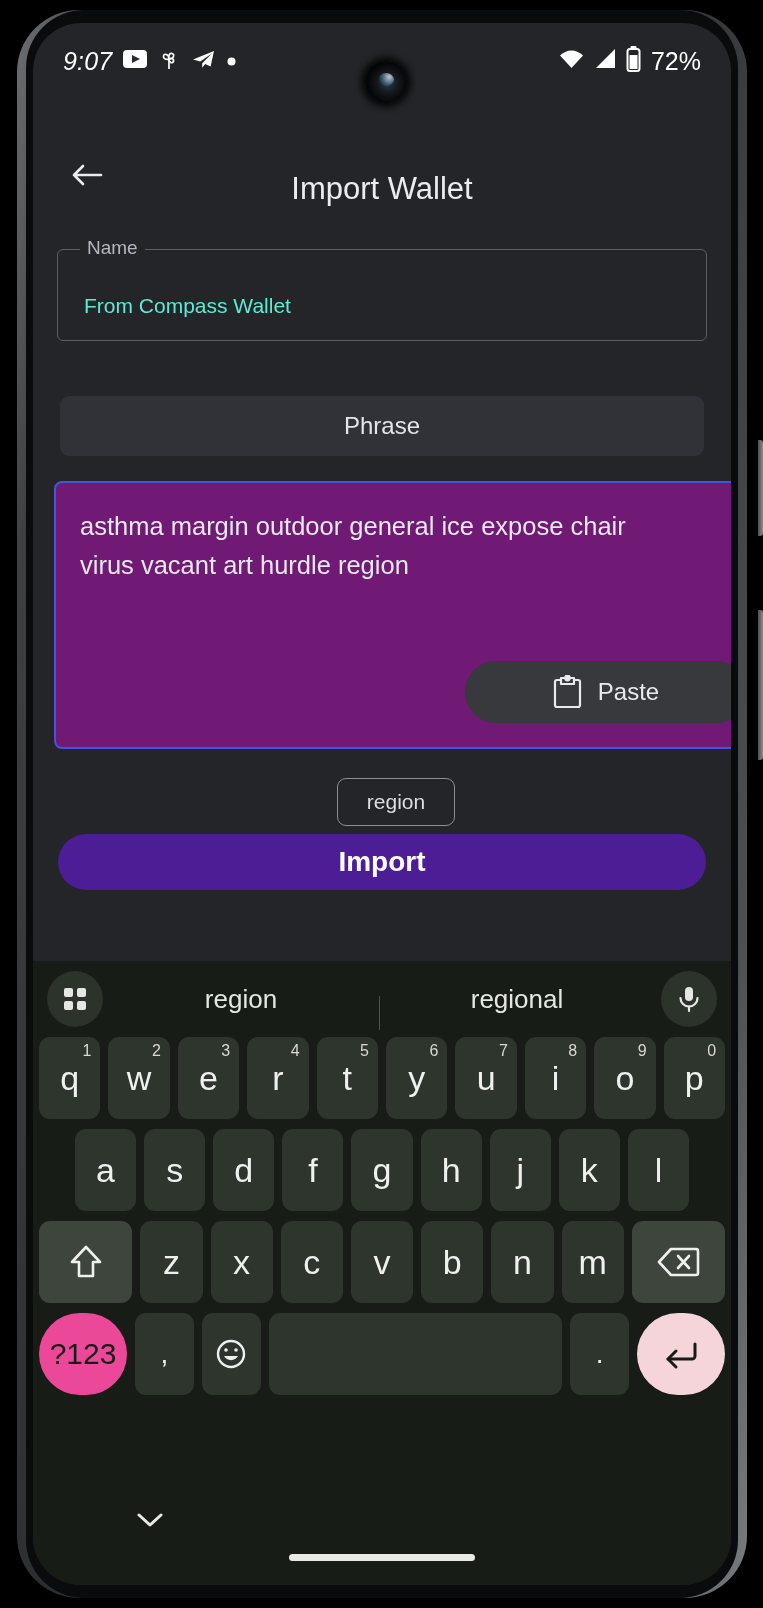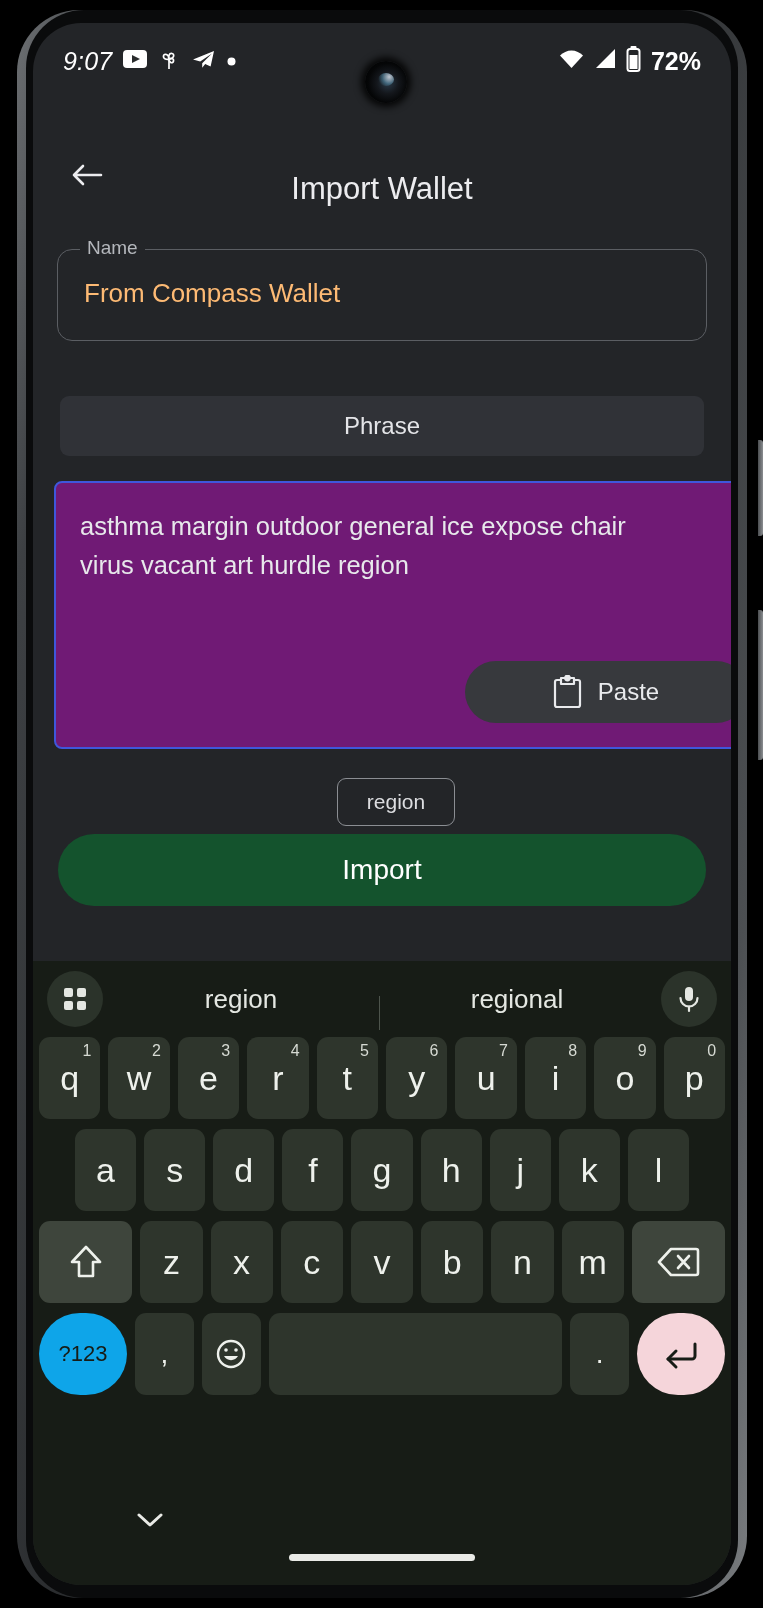--- a/index.html
+++ b/index.html
@@ -47,21 +47,21 @@
     position: absolute; left: 0; top: 0;
     width: 698px; height: 76px;
     display: flex; align-items: center;
     padding: 0 30px;
     color: #ffffff;
   }
   #status-left { display: flex; align-items: center; gap: 11px; }
   #status-time { font-size: 25px; letter-spacing: .2px; font-style: italic; }
   #status-right {
     margin-left: auto;
-    display: flex; align-items: center; gap: 8px; font-weight: bold;
+    display: flex; align-items: center; gap: 8px;
   }
   #battery-pct { font-size: 25px; margin-left: 2px; }
   .s-icon { display: block; }
 
   #punch-hole {
     position: absolute;
     left: 332px; top: 38px;
     width: 42px; height: 42px;
     border-radius: 50%;
     background: radial-gradient(circle at 54% 52%, #2a3a48 0%, #14171c 34%, #050607 62%, #000 100%);
@@ -92,31 +92,31 @@
     text-align: center;
     font-size: 31px; color: #ececef;
     pointer-events: none;
   }
 
   
   #name-field {
     position: absolute; left: 24px; top: 226px;
     width: 650px; height: 92px;
     border: 1.4px solid #5b5e63;
-    border-radius: 15px;
+    border-radius: 6px;
   }
   #name-label {
     position: absolute; left: 22px; top: -13px;
     padding: 0 7px;
     background: #232528;
     font-size: 19px; color: #b4b7bc;
   }
   #name-value {
-    position: absolute; left: 26px; top: 28px;
-    font-size: 26px; color: #fdba74;
+    position: absolute; left: 26px; top: 44px;
+    font-size: 21px; color: #5eead4;
   }
 
   
   #tab-row {
     position: absolute; left: 27px; top: 373px;
     width: 644px; height: 60px;
     display: flex;
     text-align: right;
   }
   .tab {
@@ -158,25 +158,25 @@
     width: 118px; height: 48px;
     border: 1.4px solid #8b8e93;
     border-radius: 9px;
     display: flex; align-items: center; justify-content: center;
     font-size: 21px; color: #dcdde0;
   }
 
   
   #import-button {
     position: absolute; left: 25px; top: 811px;
-    width: 648px; height: 72px;
+    width: 648px; height: 56px;
     border-radius: 36px;
-    background: #14532d;
-    display: flex; align-items: center; justify-content: center;
-    font-size: 28px; font-weight: normal; color: #ffffff;
+    background: #4c1d95;
+    display: flex; align-items: center; justify-content: center;
+    font-size: 28px; font-weight: bold; color: #ffffff;
   }
 
   
   #keyboard {
     position: absolute; left: 0; top: 938px;
     width: 698px; height: 624px;
     background: #171c16;
   }
   #suggestion-strip {
     position: relative;
@@ -219,21 +219,21 @@
     color: #eef1ec; font-size: 34px;
     flex: 1 1 0;
   }
   .key .num {
     position: absolute; top: 5px; right: 9px;
     font-size: 16px; color: #d6dad3;
   }
   .key.mod { background: #3e453c; }
   .key.wide-1-5 { flex: 1.5 1 0; }
   .key.space { flex: 5 1 0; }
-  .key.num123 { background: #0ea5e9; color: #171c16; font-size: 22px; flex: 1.5 1 0; border-radius: 41px; }
+  .key.num123 { background: #ec4899; color: #171c16; font-size: 30px; flex: 1.5 1 0; border-radius: 41px; }
   .key.enter  { background: #f5d5da; color: #171c16; flex: 1.5 1 0; border-radius: 41px; }
   .row-2 { padding: 0 42px; }
   .key.comma, .key.period { font-size: 28px; }
 
   #keyboard-bottom {
     position: absolute; left: 0; bottom: 0;
     width: 698px; height: 110px;
   }
   #hide-keyboard {
     position: absolute; left: 94px; top: 28px;

